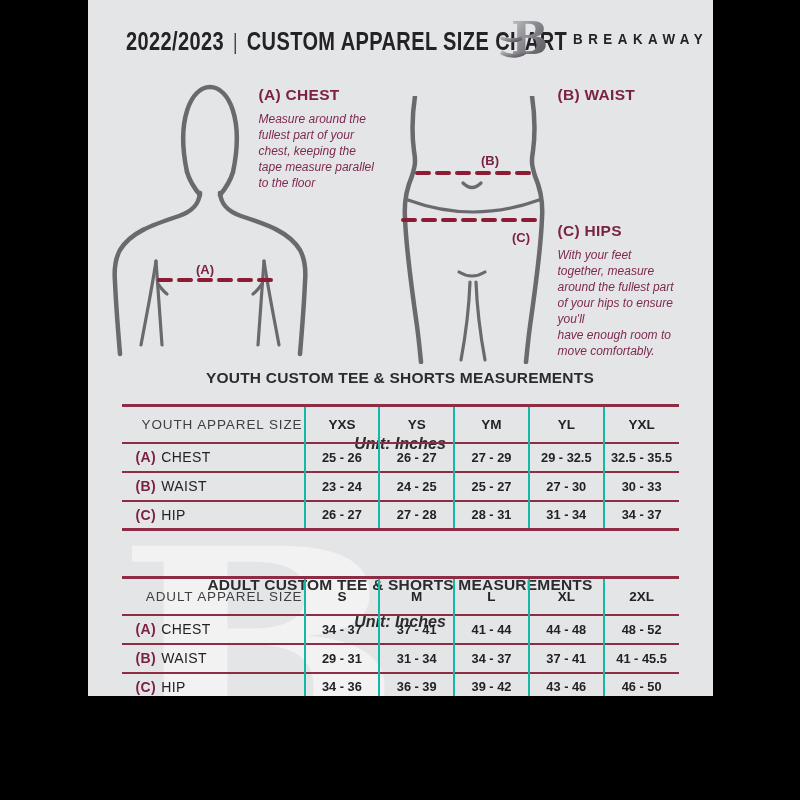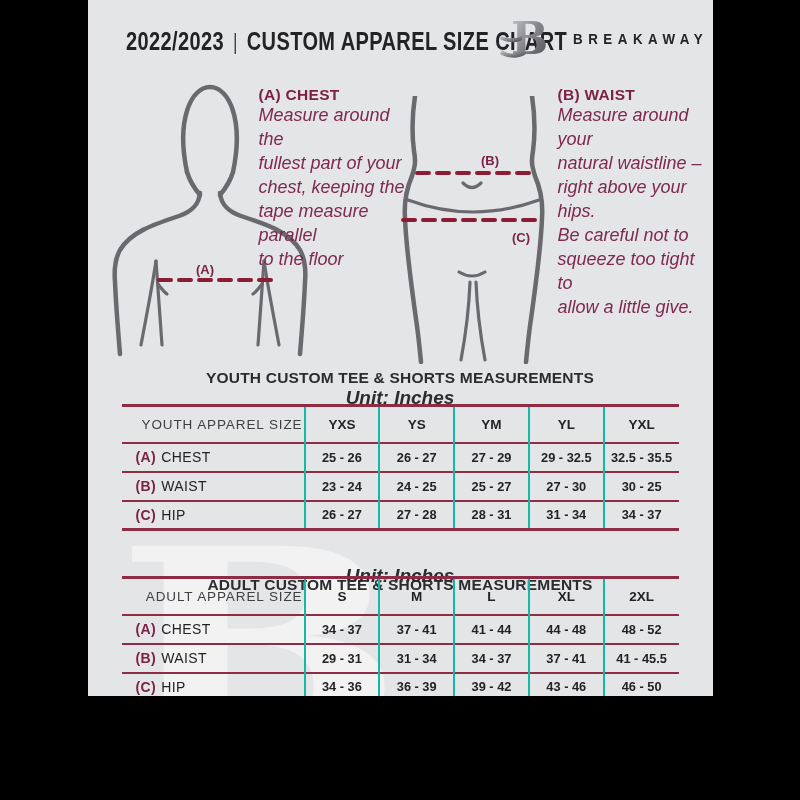--- a/index.html
+++ b/index.html
@@ -34,31 +34,31 @@
   .thin-line  { stroke:#6a6a6e; stroke-width:3.2; }
   .dash-line  { stroke:#8c1c33; stroke-width:4; stroke-dasharray:12 8; }
   .marker-txt { font-family:"Liberation Sans",sans-serif; font-size:13px; font-weight:bold; fill:#7b2144; }
   
   .guide-block { position:absolute; z-index:2; }
   .g-chest { left:171px; top:86px;  width:152px; }
   .g-waist { left:470px; top:86px;  width:152px; }
   .g-hips  { left:470px; top:222px; width:152px; }
   .guide-h { font-size:15.5px; font-weight:bold; letter-spacing:0.3px; color:#7b2144; }
   .guide-p {
-    font-size:18px; font-style:italic; line-height:1.33;
+    margin-top:8px; font-size:12px; font-style:italic; line-height:1.33;
     white-space:pre-line; color:#7e2950;
   }
   
   .section-title {
     position:absolute; left:0; width:100%; text-align:center;
     font-weight:bold; font-size:15.5px; color:#2c2c2f; letter-spacing:0.2px; z-index:2;
   }
   .unit {
     position:absolute; left:0; width:100%; text-align:center;
-    font-style:italic; font-weight:bold; font-size:19px; color:#2c2c2f; z-index:2;
+    font-style:italic; font-weight:bold; font-size:16px; color:#2c2c2f; z-index:2;margin-top:48px;
   }
   .t-youth-title { top:369px;text-align:center; } .t-youth-unit { top:387px; }
   .t-adult-title { top:576px; } .t-adult-unit { top:565px; }
   
   .size-table {
     position:absolute; left:34px; width:557px; border-collapse:collapse;
     table-layout:fixed; z-index:2;
     border-top:3px solid #8e2b45; border-bottom:3px solid #8e2b45;
   }
   .tbl-youth { top:404px; } .tbl-adult { top:576px; }
@@ -144,26 +144,30 @@
   <div class="guide-block g-chest">
     <div class="guide-h">(A) CHEST</div>
     <div class="guide-p">Measure around the
 fullest part of your
 chest, keeping the
 tape measure parallel
 to the floor</div>
   </div>
   <div class="guide-block g-waist">
     <div class="guide-h">(B) WAIST</div>
-    <div class="guide-p">Measure around your
-natural waistline –
-right above your hips.
-Be careful not to
-squeeze too tight to
-allow a little give.</div>
+  </div>
+  <div class="guide-block g-hips">
+    <div class="guide-h">(C) HIPS</div>
+    <div class="guide-p">With your feet
+together, measure
+around the fullest part
+of your hips to ensure
+you'll
+have enough room to
+move comfortably.</div>
   </div>
 
   <div class="watermark">B</div>
 
   <div class="section-title t-youth-title">YOUTH CUSTOM TEE &amp; SHORTS MEASUREMENTS</div>
   <div class="unit t-youth-unit">Unit: Inches</div>
 
   <table class="size-table tbl-youth">
     <colgroup>
         <col style="width:183px">
@@ -191,21 +195,21 @@
         <td class="val">27 - 29</td>
         <td class="val">29 - 32.5</td>
         <td class="val">32.5 - 35.5</td>
       </tr>
       <tr>
         <td class="row-lbl"><span class="row-key">(B)</span><span>WAIST</span></td>
         <td class="val">23 - 24</td>
         <td class="val">24 - 25</td>
         <td class="val">25 - 27</td>
         <td class="val">27 - 30</td>
-        <td class="val">30 - 25</td>
+        <td class="val">30 - 33</td>
       </tr>
       <tr>
         <td class="row-lbl"><span class="row-key">(C)</span><span>HIP</span></td>
         <td class="val">26 - 27</td>
         <td class="val">27 - 28</td>
         <td class="val">28 - 31</td>
         <td class="val">31 - 34</td>
         <td class="val">34 - 37</td>
       </tr>
     </tbody>

